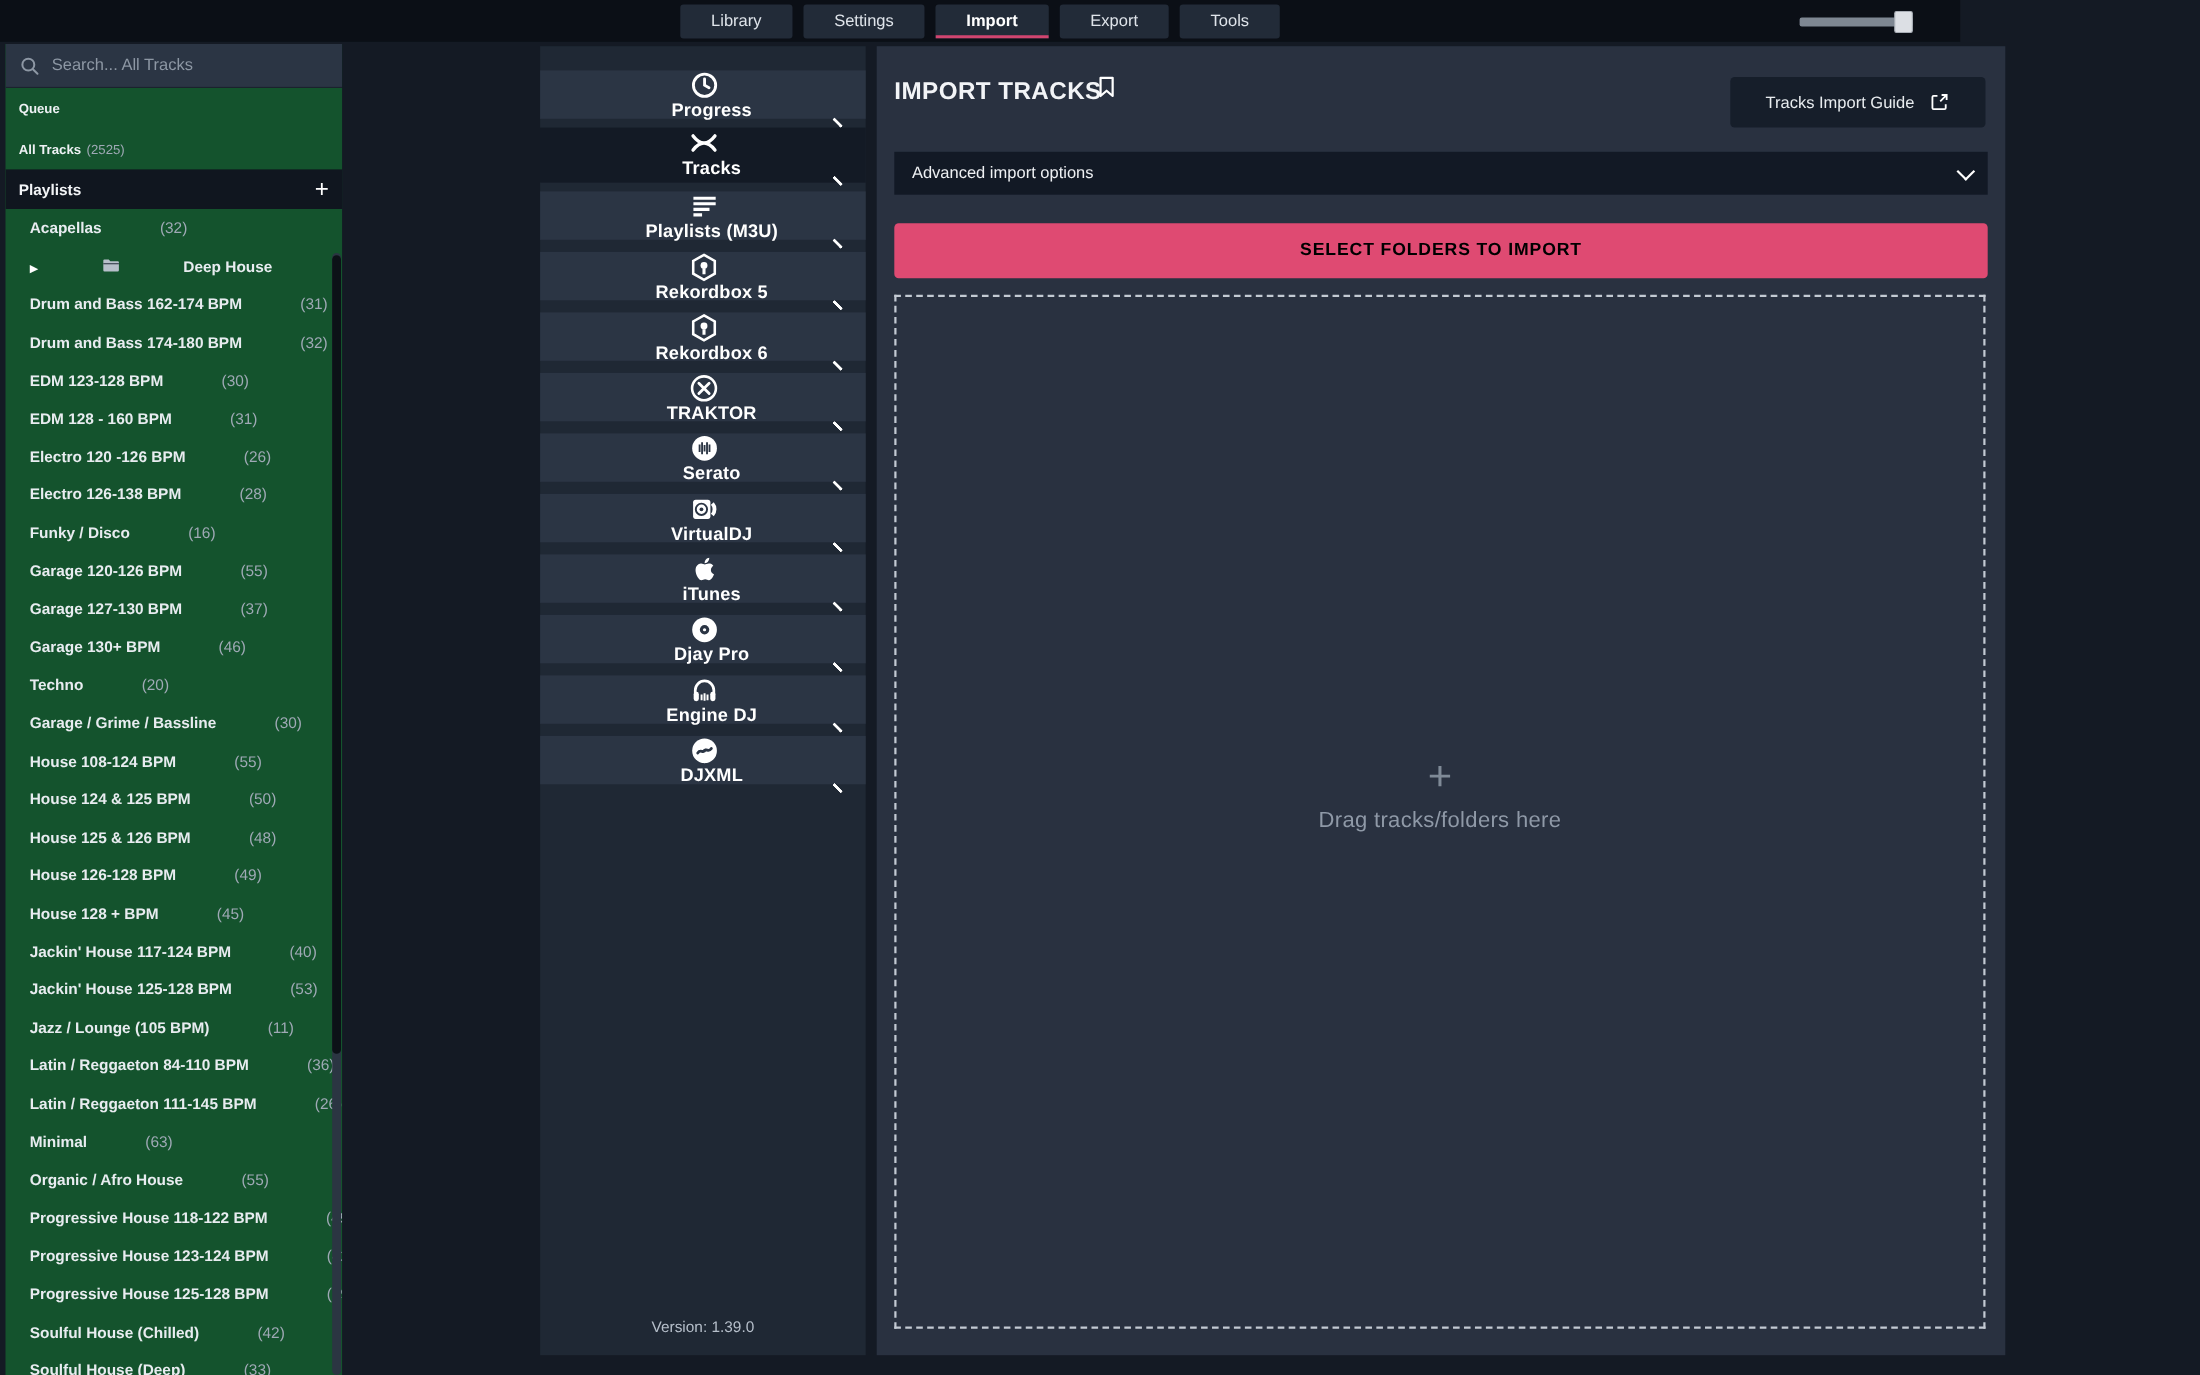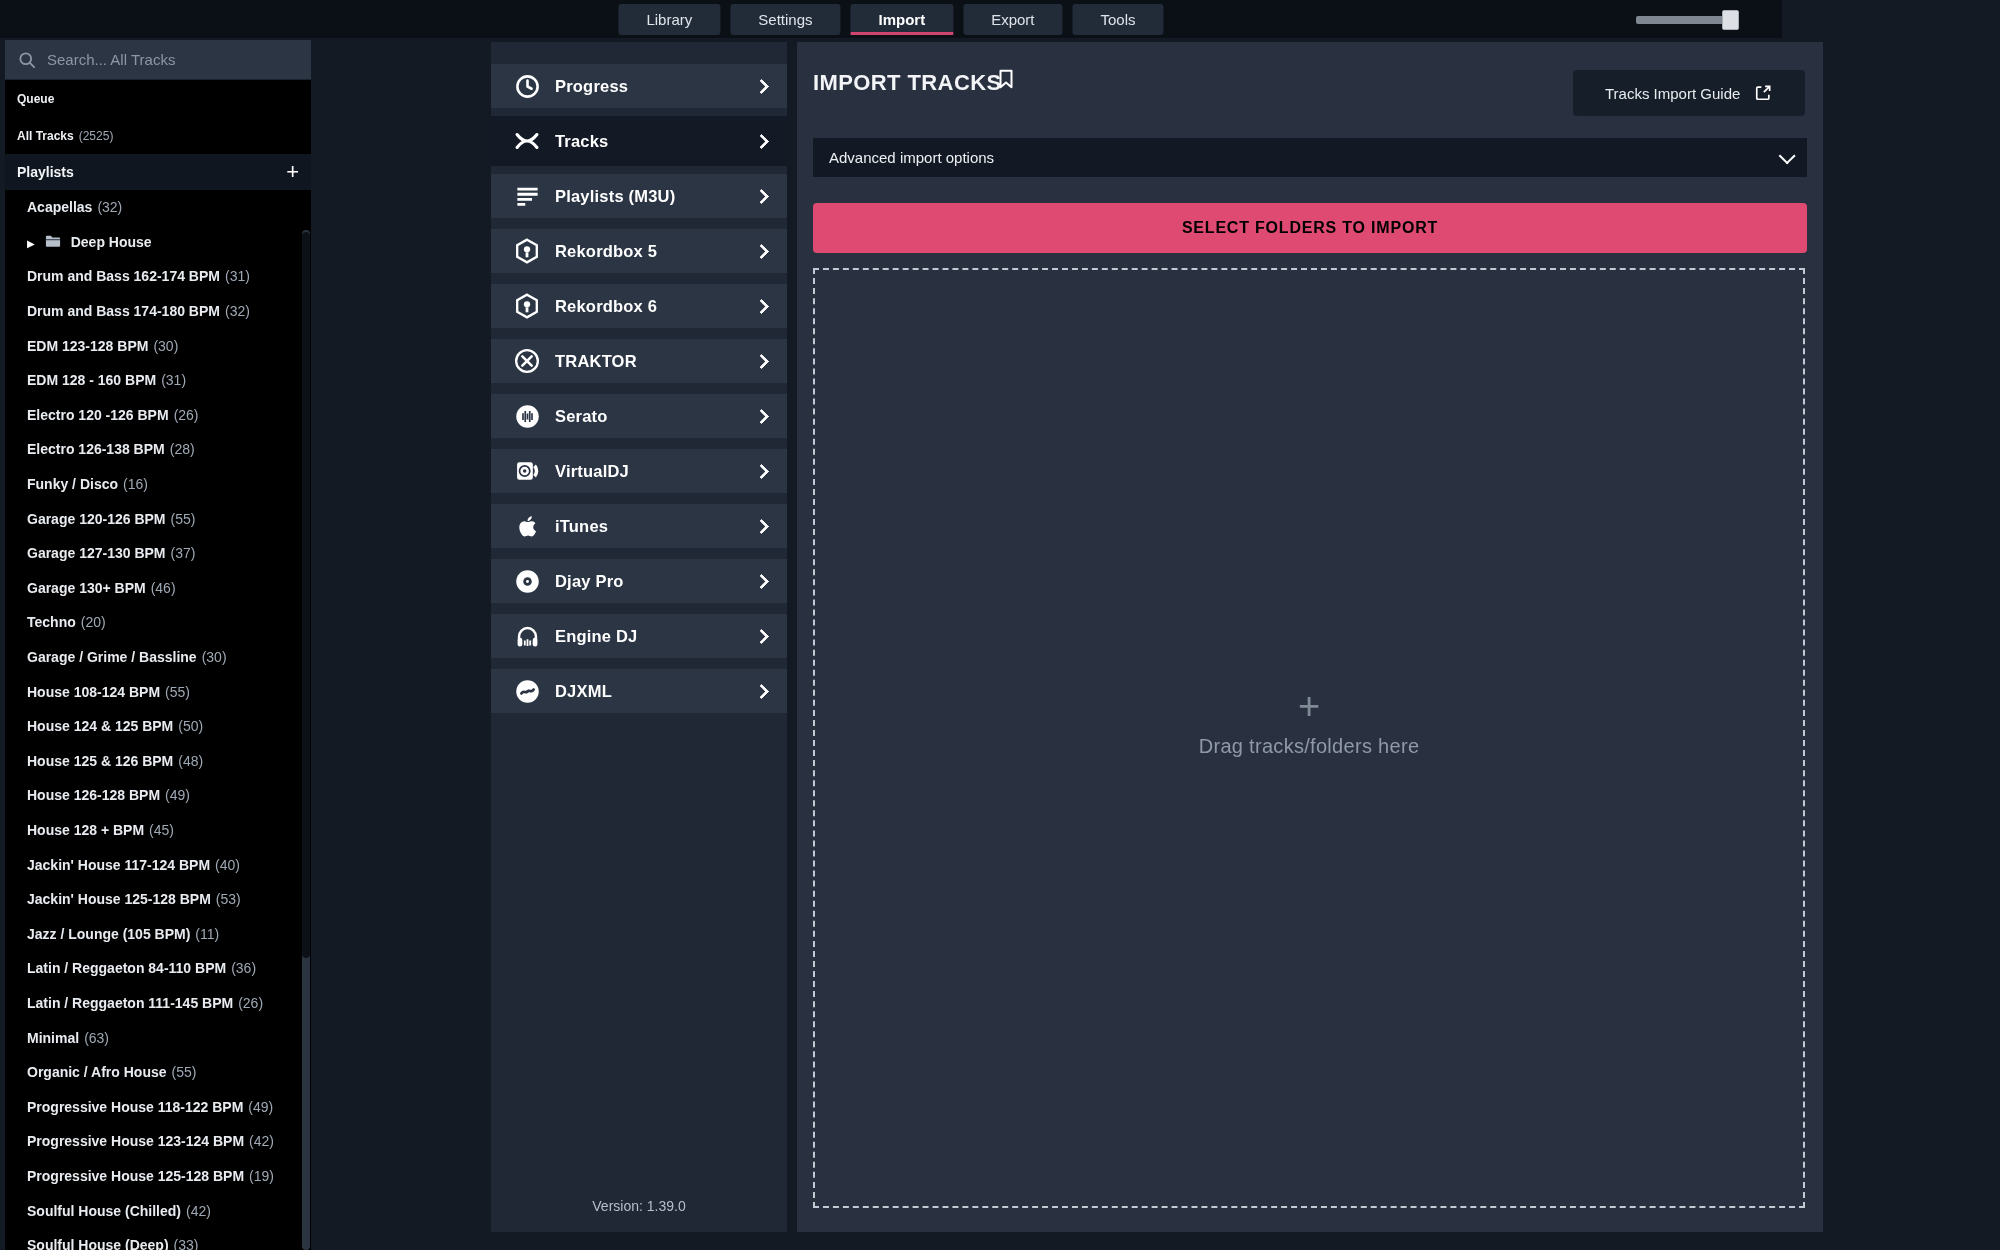--- a/index.html
+++ b/index.html
@@ -18,48 +18,48 @@
     height:31px; padding:0 28px; background:#222b38; border:none; border-radius:3px;
     color:#dfe4ea; font-size:15px; font-family:inherit; cursor:pointer; line-height:29px;
   }
   .nav-btn.active { color:#ffffff; font-weight:700; border-radius:3px 3px 0 0;
     box-shadow:inset 0 -3px 0 0 #d14570; }
   .slider { position:absolute; right:28px; top:10px; width:118px; height:20px; }
   .slider-track { position:absolute; left:0; top:6px; width:103px; height:8px; background:#7e8792; border-radius:2px; }
   .slider-thumb { position:absolute; left:86px; top:0; width:17px; height:20px; background:#dcdfe4; border:1px solid #a9aeb6; border-radius:2px; }
 
   
-  .sidebar { position:absolute; left:5px; top:40px; width:306px; height:1210px; background:#000000; overflow:hidden; }
+  .sidebar { position:absolute; left:5px; top:40px; width:306px; height:1210px; background:#14532d; overflow:hidden; }
   .search { position:relative; height:40px; background:#2b3544; display:flex; align-items:center; padding:0 12px; gap:10px; border-bottom:1px solid #1b222d; }
   .search svg { flex:0 0 auto; }
   .search input {
     flex:1; background:transparent; border:none; outline:none; color:#cfd6de;
     font-size:15px; font-family:inherit;
   }
   .search input::placeholder { color:#8d97a4; }
   .side-row { height:37px; display:flex; align-items:center; padding:0 12px; font-size:12px; font-weight:700; color:#eef1f4; cursor:pointer; }
   .side-row .ct { font-weight:400; color:#9fa9b5; margin-left:5px; }
   .pl-header { height:36px; background:#10161f; display:flex; align-items:center; padding:0 12px; font-size:14px; font-weight:700; color:#f2f4f6; }
   .pl-header .plus { margin-left:auto; cursor:pointer; color:#ffffff; font-weight:400; }
   .pl-header .plus::before { content:"+"; font-size:22px; line-height:1; }
   .pl-list { position:relative; height:1060px; overflow:hidden; }
-  .pl-row { height:34.6px; display:flex; align-items:center; padding:0 14px 0 22px; font-size:14px; color:#e8ecf0; cursor:pointer; white-space:nowrap; }
+  .pl-row { height:34.6px; display:flex; align-items:center; padding:0 14px 0 22px; font-size:14px; color:#e8ecf0; cursor:pointer; white-space:nowrap;gap:48px; }
   .pl-row .nm { font-weight:700; }
   .pl-row .ct { font-weight:400; color:#9fa9b5; margin-left:5px; }
   .pl-row .caret { margin-right:8px; color:#ffffff; }
   .pl-row .caret::before { content:"▶"; font-size:10px; }
   .pl-row .folder-ic { margin-right:8px; display:inline-flex; }
   .sb-scroll { position:absolute; right:1px; top:190px; width:8px; height:1020px; background:#2b3542; border-radius:4px; }
   .sb-thumb { position:absolute; left:0; top:2px; width:8px; height:726px; background:#0c1117; border-radius:4px; }
 
   
   .import-nav { position:absolute; left:491px; top:42px; width:296px; height:1190px; background:#1f2834; padding-top:22px; }
   .src-row {
     height:44px; margin:0 0 11px 0; background:#2b3544; display:flex; align-items:center;
-    padding:0 20px 0 22px; cursor:pointer;
+    padding:0 20px 0 22px; cursor:pointer;flex-direction:column;
   }
   .src-row.selected { background:#131a25; height:50px; margin-top:-3px; margin-bottom:8px; }
   .src-icon { width:28px; height:28px; display:inline-flex; align-items:center; justify-content:center; }
   .src-label { margin-left:14px; font-size:16.5px; font-weight:700; color:#ffffff; letter-spacing:0.2px; }
   .chev { margin-left:auto; width:11px; height:11px; border-top:3px solid #ffffff; border-right:3px solid #ffffff; transform:rotate(45deg); border-radius:1px; }
   .version { position:absolute; left:0; bottom:18px; width:100%; text-align:center; font-size:14px; color:#b6bfca; }
 
   
   .main { position:absolute; left:797px; top:42px; width:1026px; height:1190px; background:#293140; }
   .main-head { position:relative; height:96px; }

